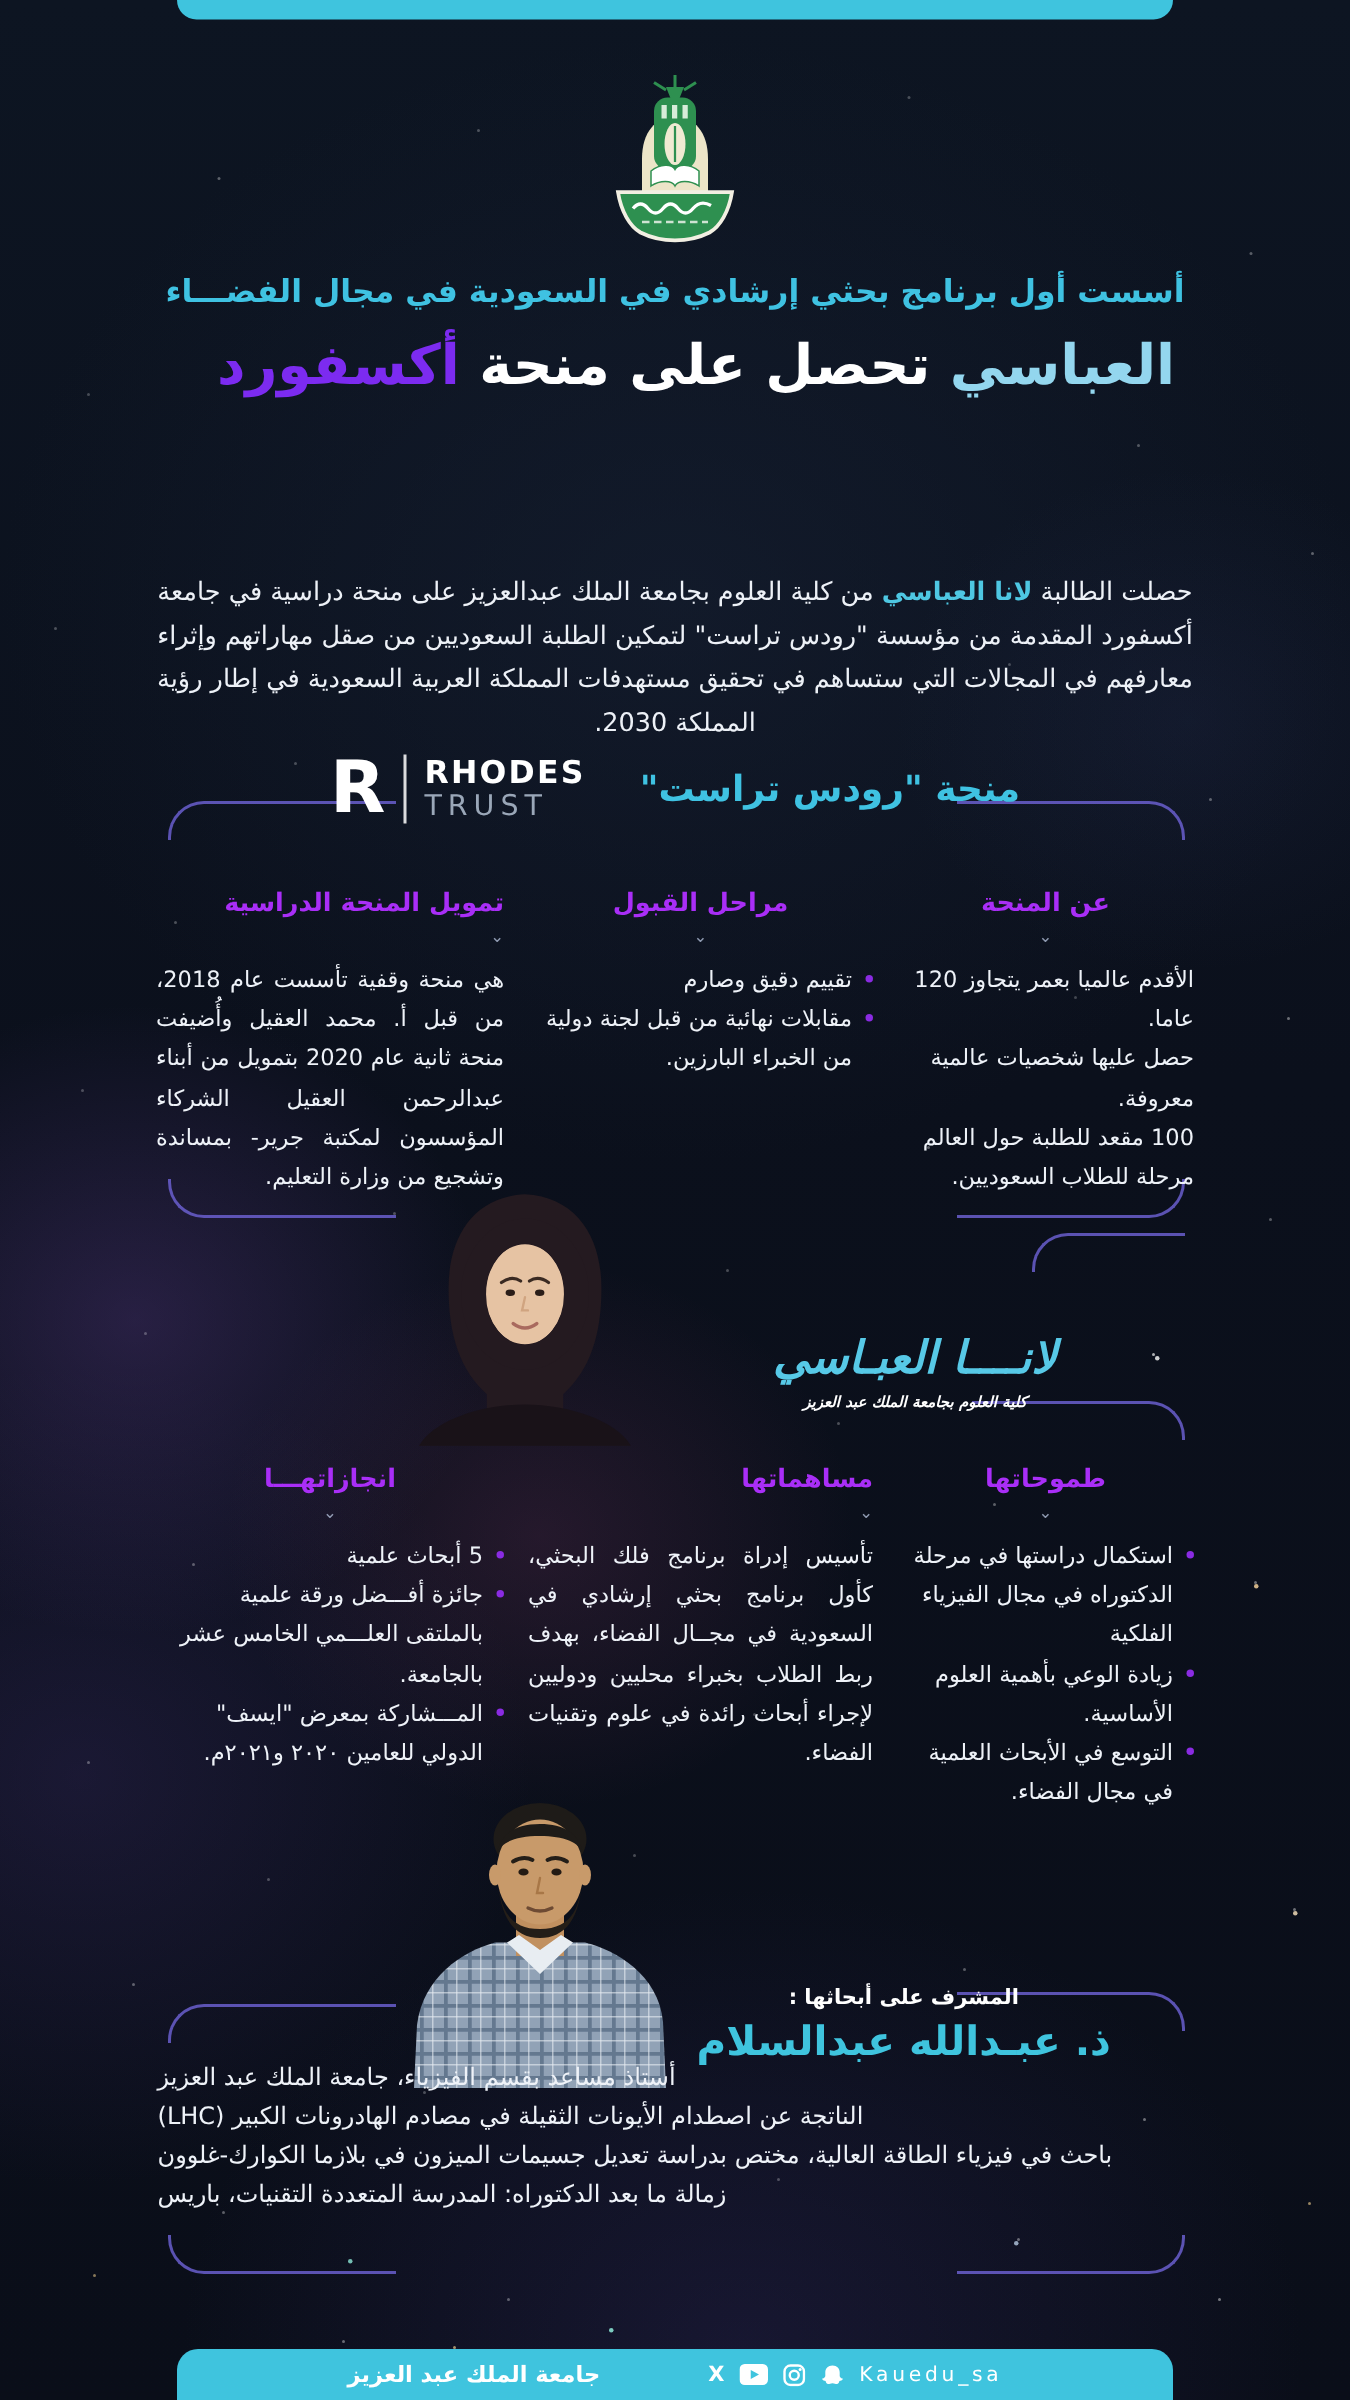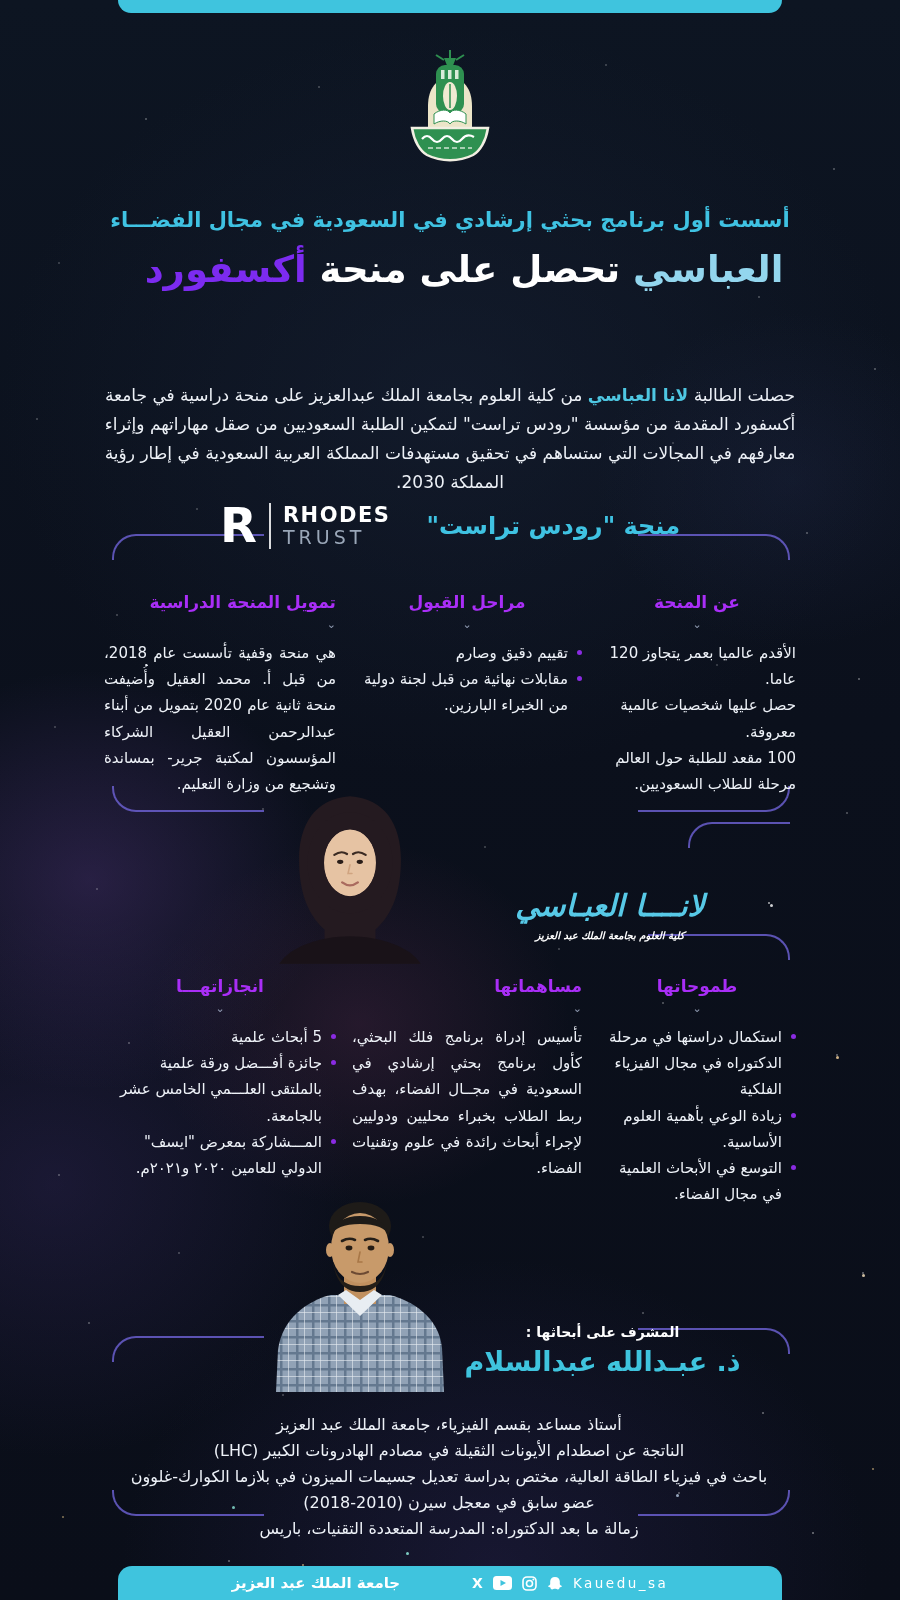--- a/index.html
+++ b/index.html
@@ -27,21 +27,21 @@
       148px 1474px #ffffff55,518px 1452px #ffffff44,678px 1492px #ffffff60,338px 1532px #ffffff55,
       812px 1532px #ffffff70,228px 1560px #ffffff60,872px 1468px #e8c98aa0,302px 1564px #e8c98ab0,
       62px 1516px #e8c98a90;}
   .stars.big{width:3px;height:3px;
     box-shadow:770px 904px #ffffffcc,836px 1056px #ffd9a0cc,406px 1552px #8de8d8dd,
       232px 1506px #8de8d8cc,862px 1274px #ffe9c2cc,676px 1494px #cfe6ffb0;}
   .topbar{position:absolute;top:0;left:118px;width:664px;height:13px;background:#3fc4de;
     border-radius:0 0 14px 14px;}
   .kau-logo{position:absolute;top:48px;left:388px;}
   
-  .headline{position:absolute;top:208px;left:0;right:0;text-align:center;direction:rtl;}
+  .headline{position:absolute;top:182px;left:0;right:0;text-align:center;direction:rtl;}
   .hl1{font-size:21px;font-weight:700;color:#3fc2e2;}
   .hl2{font-size:37px;font-weight:700;color:#ffffff;margin-top:16px;}
   .hl2 .nm{color:#93d6ee;}
   .hl2 .hv{color:#7c2bf0;margin-left:28px;}
   .hl3{font-size:27px;font-weight:700;color:#3fc2e2;margin-top:18px;}
   .intro{position:absolute;top:381px;left:92px;width:716px;margin:0;direction:rtl;
     text-align:center;font-size:17px;line-height:1.7;color:#edf1f7;}
   .intro .cy{color:#4ec7e2;font-weight:700;}
   
   .bk{position:absolute;width:150px;height:24px;border:0 solid #6f63d8;opacity:.8;}
@@ -69,21 +69,21 @@
   .dot{width:5px;height:5px;border-radius:50%;background:#8a2be2;margin-top:10px;flex:none;}
   .just{text-align:justify;text-align-last:right;}
   
   .photo{position:absolute;}
   .lana-name{position:absolute;top:888px;left:445px;width:330px;text-align:center;direction:rtl;font-style:italic;}
   .pname{font-size:30px;font-weight:700;color:#57c9e7;}
   .psub{font-size:10px;font-weight:700;color:#fff;margin-top:7px;}
   .sup-block{position:absolute;top:1292px;left:430px;width:345px;text-align:center;direction:rtl;margin-top:32px;}
   .slabel{font-size:14px;font-weight:700;color:#fff;}
   .sname{font-size:27px;font-weight:700;color:#3fc4de;margin-top:6px;}
-  .sup-lines{position:absolute;top:1412px;left:105px;width:688px;direction:rtl;text-align:center;
+  .sup-lines{position:absolute;top:1372px;left:105px;width:688px;direction:rtl;text-align:left;
     font-size:16px;line-height:1.62;color:#eef2f8;}
   
   .footer{position:absolute;top:1566px;left:118px;width:664px;height:34px;background:#3fc4de;
     border-radius:14px 14px 0 0;display:flex;align-items:center;justify-content:center;gap:72px;}
   .f-uni{font-size:15px;font-weight:700;color:#fff;direction:rtl;}
   .f-social{display:flex;align-items:center;gap:10px;direction:ltr;}
   .fx{font-size:14px;font-weight:700;color:#fff;cursor:pointer;}
   .handle{font-size:13.5px;color:#fff;letter-spacing:2.5px;font-weight:500;cursor:pointer;}
   .sicon{display:block;cursor:pointer;}
 </style>
@@ -260,21 +260,20 @@
 
   <div class="sup-block">
     <div class="slabel">المشرف على أبحاثها :</div>
     <div class="sname">ذ. عبـدالله عبدالسلام</div>
   </div>
 
   <div class="sup-lines">
     <div>أستاذ مساعد بقسم الفيزياء، جامعة الملك عبد العزيز</div>
     <div>الناتجة عن اصطدام الأيونات الثقيلة في مصادم الهادرونات الكبير (LHC)</div>
     <div>باحث في فيزياء الطاقة العالية، مختص بدراسة تعديل جسيمات الميزون في بلازما الكوارك-غلوون</div>
-    <div>عضو سابق في معجل سيرن (2010-2018)</div>
     <div>زمالة ما بعد الدكتوراه: المدرسة المتعددة التقنيات، باريس</div>
   </div>
 
   <div class="footer">
     <div class="f-uni">جامعة الملك عبد العزيز</div>
     <div class="f-social">
       <span class="fx">X</span>
       <svg class="sicon" width="19" height="14" viewBox="0 0 19 14">
         <rect x="0" y="0" width="19" height="14" rx="3.5" fill="#ffffff"></rect>
         <path d="M7.5 4 L13 7 L7.5 10 Z" fill="#3fc4de"></path>

